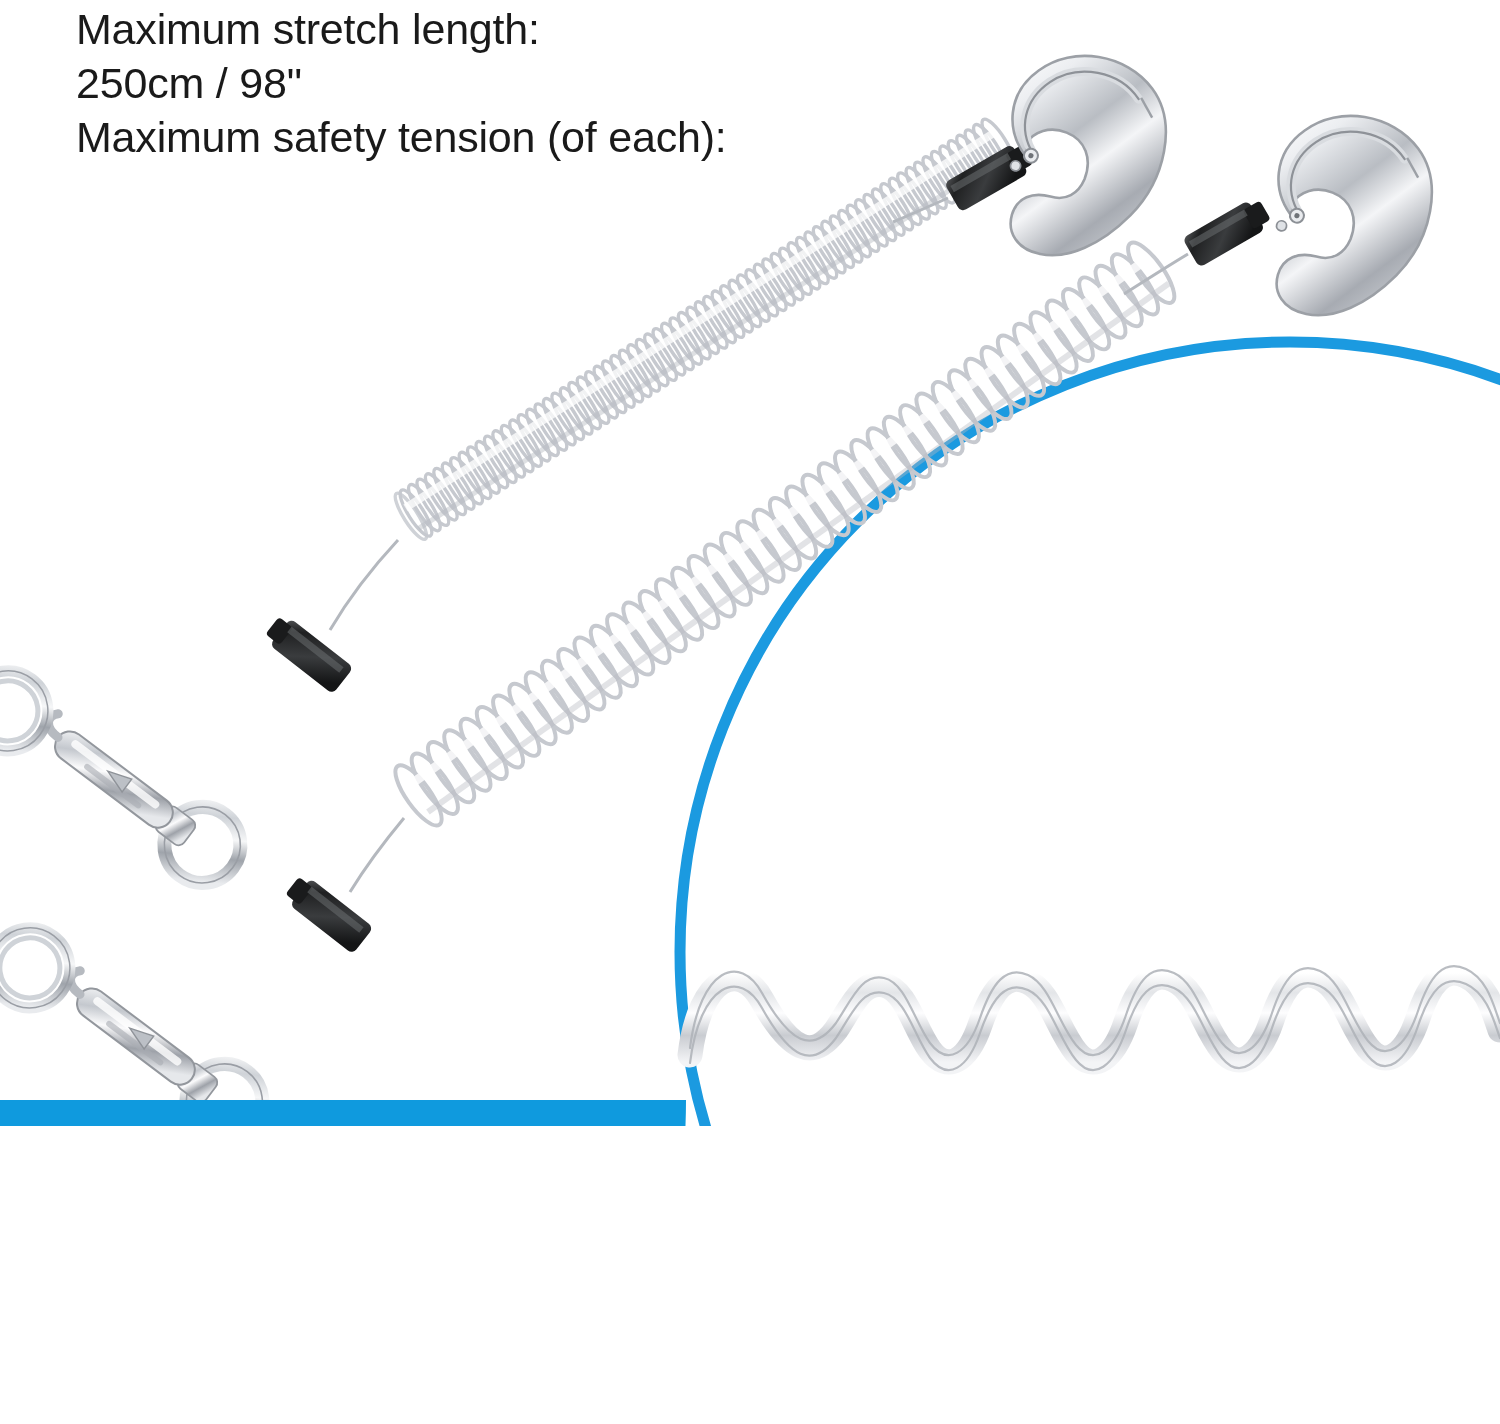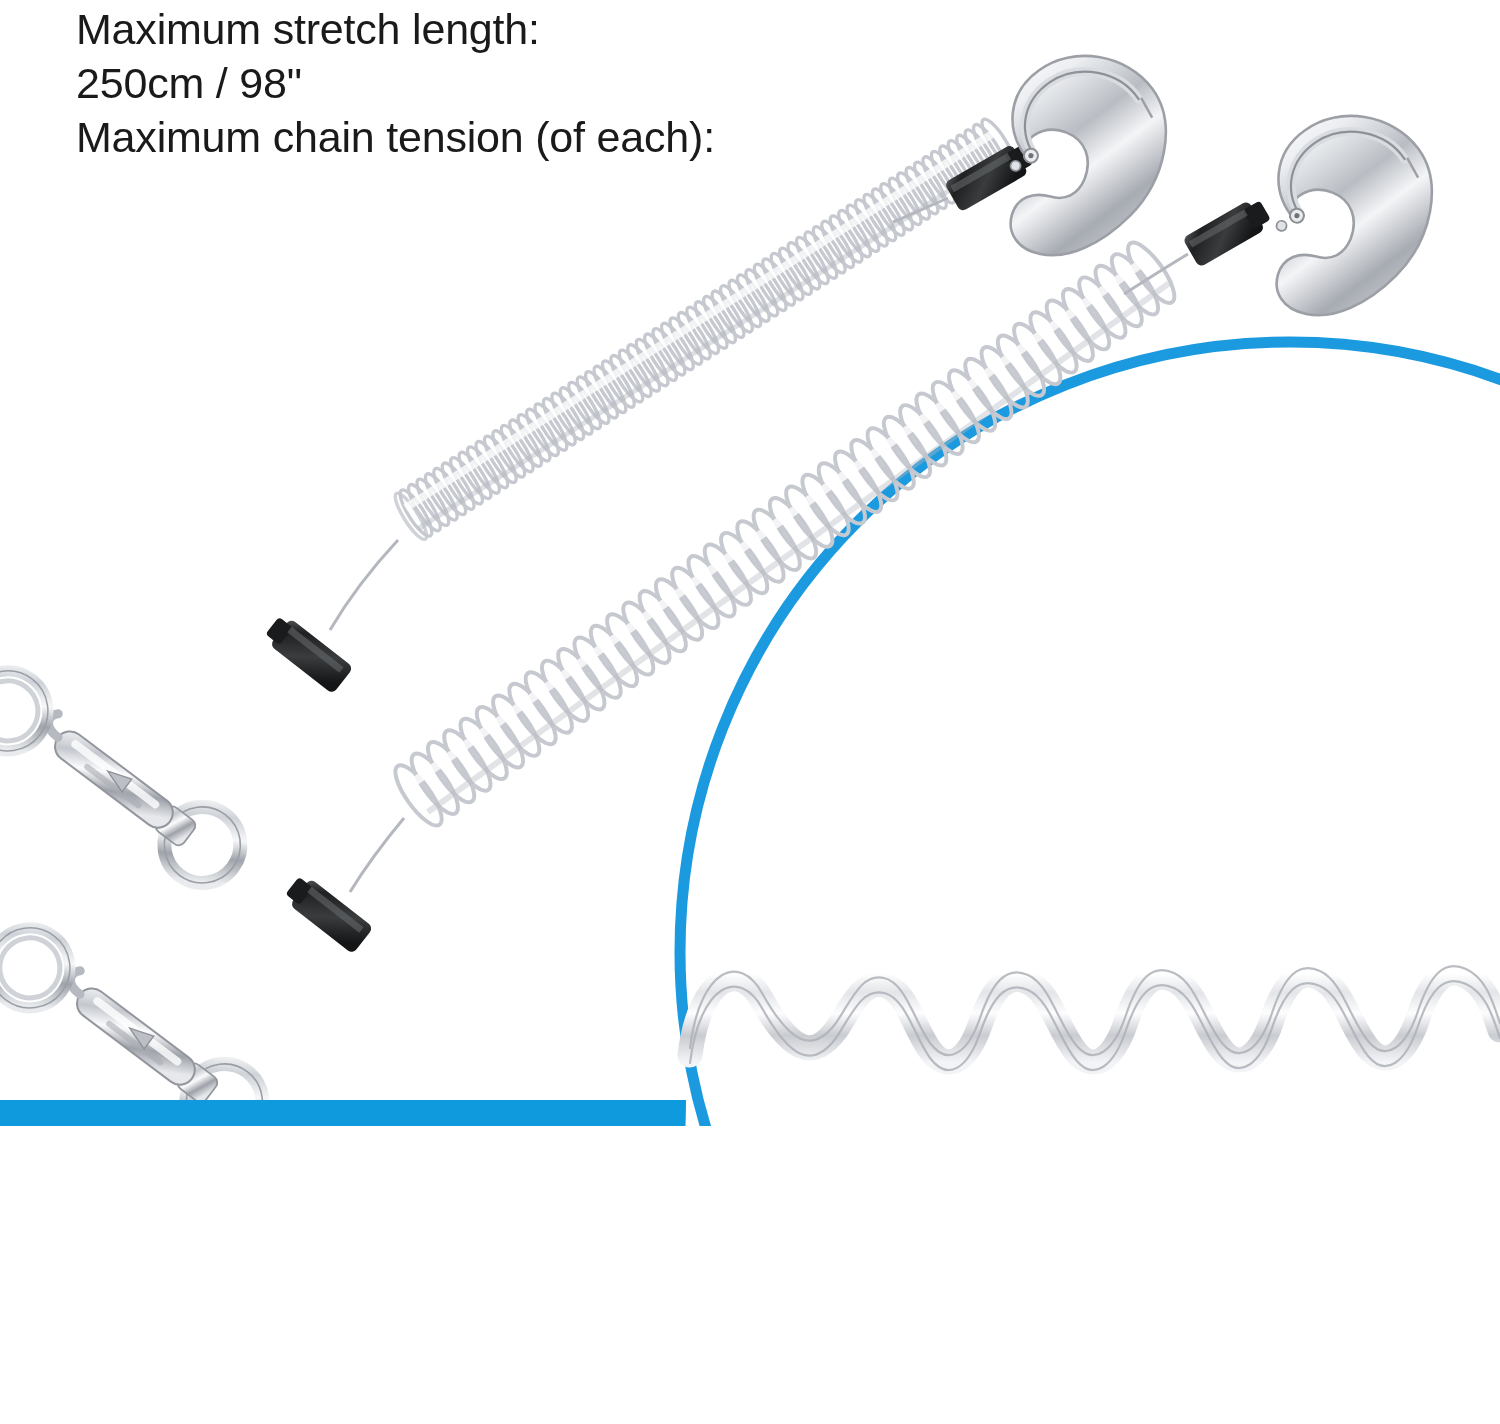--- a/index.html
+++ b/index.html
@@ -396,21 +396,21 @@
           <circle cx="-8" cy="76" r="40" fill="none" stroke="#9a9ea5" stroke-width="1.5"></circle>
           <circle cx="-8" cy="76" r="30" fill="none" stroke="#cfd3d8" stroke-width="5"></circle>
         </g>
       </g>
     </g>
   </svg>
 
   <div id="spec-text">
     <div class="spec-line">Maximum stretch length:</div>
     <div class="spec-line">250cm / 98"</div>
-    <div class="spec-line">Maximum chain tension (of each):</div>
+    <div class="spec-line">Maximum safety tension (of each):</div>
   </div>
 
   <div id="caption-box">
     <svg class="cap-bg" viewBox="0 0 700 324" preserveAspectRatio="none">
       <path d="M0,0 L686,0 C686,64 676,156 648,248 L648,324 L0,324 Z" fill="#0f9ade"></path>
     </svg>
   </div>
 
 </div>
 

